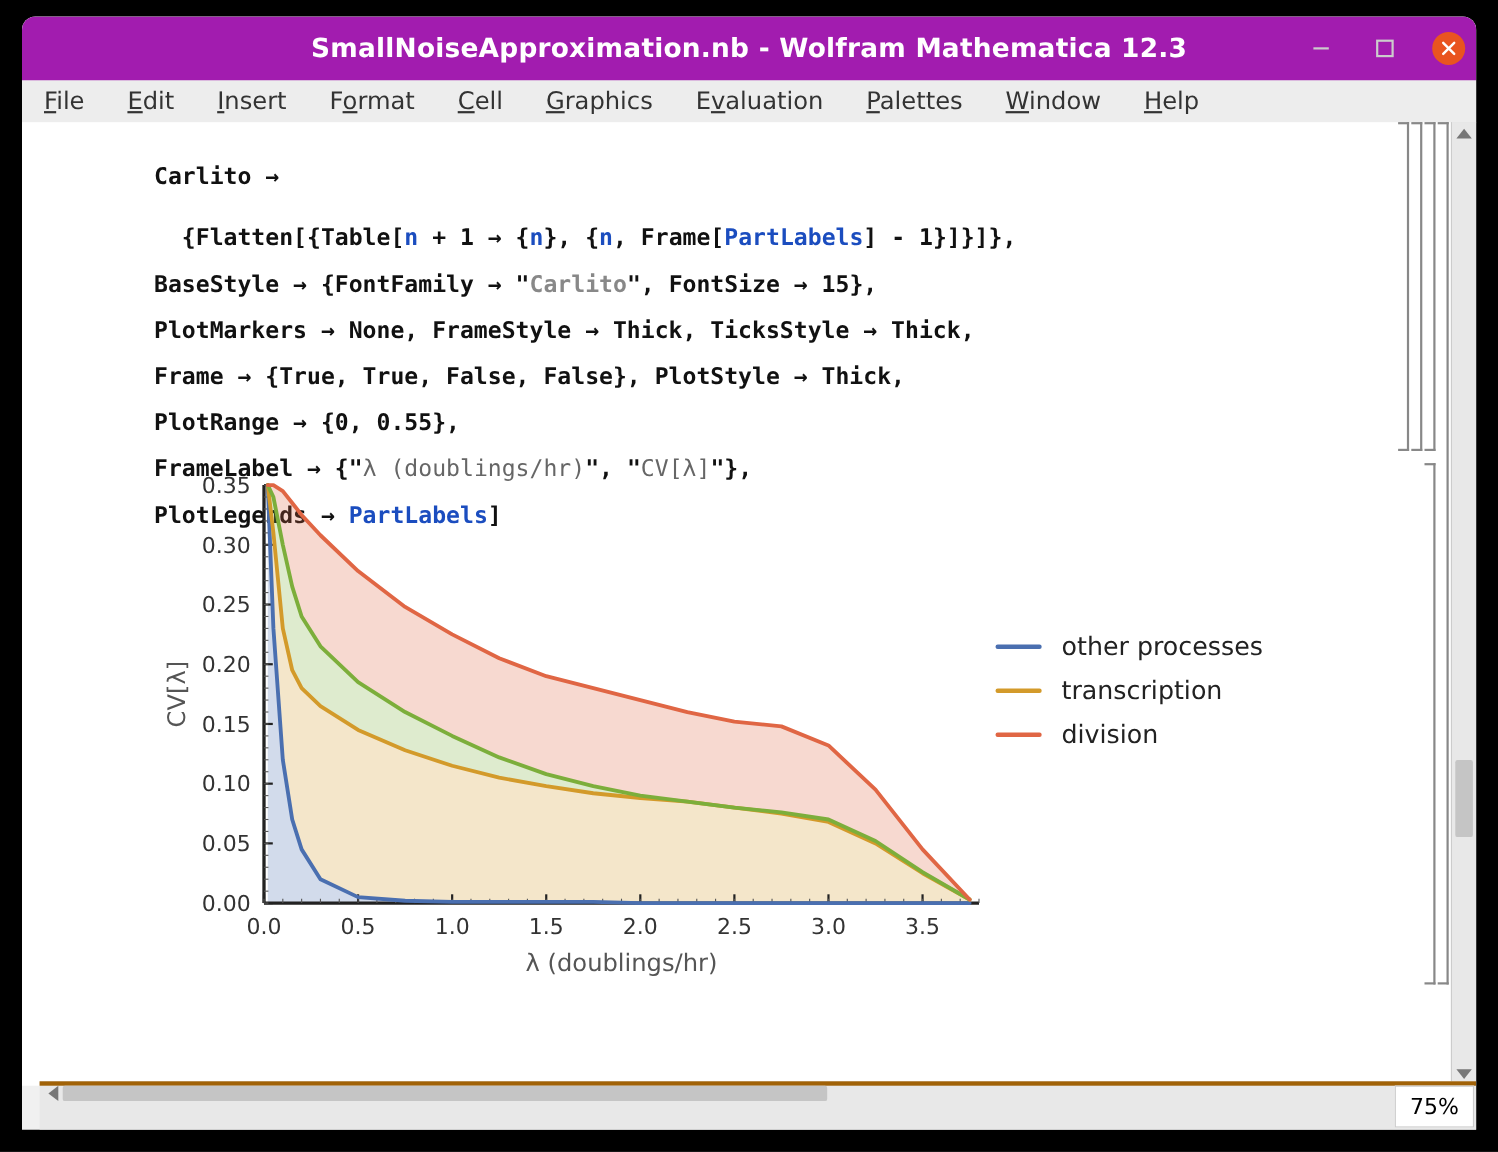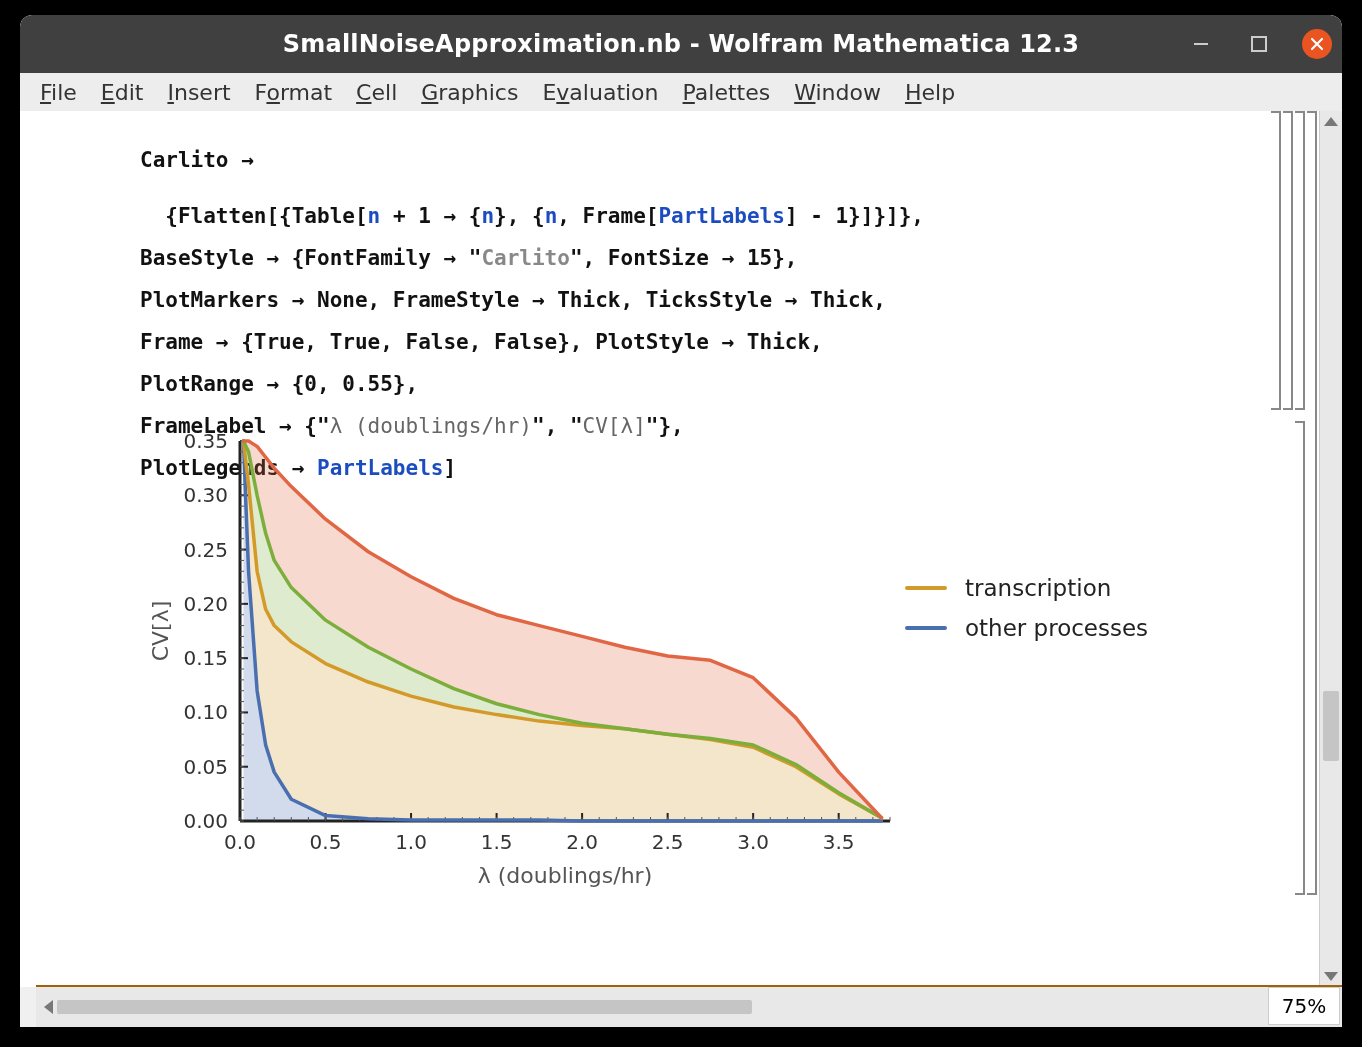--- a/index.html
+++ b/index.html
@@ -9,21 +9,21 @@
     overflow: hidden;
   }
   .window {
     position: absolute; left: 20px; top: 15px; width: 1322px; height: 1012px;
     background: #f0f0f0;
     border-radius: 12px 12px 0 0;
     overflow: hidden;
     box-shadow: 0 0 0 1px rgba(0,0,0,0.4);
   }
   .titlebar {
-    height: 58px; background: #404040; color: #fff;
+    height: 58px; background: #a21caf; color: #fff;
     display: flex; align-items: center; justify-content: center;
     font-weight: 700; font-size: 24px;
     position: relative;
     border-radius: 12px 12px 0 0;
   }
   .title-text { letter-spacing: 0.2px; }
   .win-controls {
     position: absolute; right: 10px; top: 0; height: 58px;
     display: flex; align-items: center; gap: 28px;
   }
@@ -33,21 +33,21 @@
     font-weight: 700; color: #fff;
   }
   .win-btn.min::before { content: ""; width: 14px; height: 2px; background: #ccc; display: block; }
   .win-btn.max::before { content: ""; width: 12px; height: 12px; border: 2px solid #ccc; display: block; }
   .win-btn.close {
     background: #e95420;
   }
   .win-btn.close svg { width: 14px; height: 14px; }
   .menubar {
     height: 38px; background: #ededed; border-bottom: 1px solid #dcdcdc;
-    display: flex; align-items: center; padding: 0 8px; gap: 0;
+    display: flex; align-items: center; padding: 0 8px; gap: 15px;
     font-size: 22px; color: #333;
   }
   .menu-item {
     padding: 4px 12px; border-radius: 4px;
   }
   .menu-item u { text-decoration: underline; }
   .content-wrap {
     position: absolute; left: 0; right: 0; top: 96px; bottom: 40px;
     display: flex;
   }
@@ -72,22 +72,22 @@
     position: absolute; left: 50%; transform: translateX(-50%);
   }
   .vscroll .arrow.up { border-bottom: 9px solid #777; top: 6px; }
   .vscroll .arrow.down { border-top: 9px solid #777; bottom: 6px; }
   .vscroll .thumb {
     position: absolute; left: 3px; right: 3px; top: 580px; height: 70px;
     background: #c5c5c5; border-radius: 2px;
   }
   .hscroll {
     position: absolute; left: 0; right: 0; bottom: 0; height: 40px;
-    background: #e8e8e8; border-top: 2px solid #a16207;
-    display: flex; align-items: center; margin-left: 16px;
+    background: #e8e8e8; border-top: 4px solid #a16207;
+    display: flex;  margin-left: 16px;
   }
   .hscroll .arrow {
     width: 0; height: 0; border-top: 7px solid transparent; border-bottom: 7px solid transparent;
   }
   .hscroll .arrow.left { border-right: 9px solid #777; margin-left: 8px; }
   .hscroll .arrow.right { border-left: 9px solid #777; margin-right: 8px; margin-left: auto; }
   .hscroll .track { flex: 1; height: 14px; margin: 0 4px; position: relative; }
   .hscroll .thumb { position: absolute; left: 0; width: 55%; top: 0; bottom: 0; background: #c5c5c5; border-radius: 2px; }
   .zoom {
     position: absolute; right: 2px; bottom: 2px; width: 70px; height: 36px;
@@ -278,26 +278,30 @@
             <path d="M 103.42105263157895 10 L 108.55263157894737 53.42857142857139 L 117.10526315789474 140.28571428571425 L 125.65789473684211 178.28571428571428 L 134.21052631578948 194.57142857142856 L 151.31578947368422 210.85714285714283 L 185.5263157894737 232.57142857142858 L 228.28947368421052 251.0285714285714 L 271.0526315789474 265.1428571428571 L 313.8157894736842 276 L 356.57894736842104 283.6 L 399.3421052631579 290.1142857142857 L 442.10526315789474 294.45714285714286 L 484.8684210526316 297.7142857142857 L 527.6315789473684 303.1428571428571 L 570.3947368421052 308.57142857142856 L 613.1578947368421 316.1714285714286 L 655.921052631579 335.7142857142857 L 698.6842105263158 362.85714285714283 L 741.4473684210527 386.74285714285713" fill="none" stroke="#d39a2a" stroke-width="3.5" stroke-linejoin="round" stroke-linecap="round"></path>
             <path d="M 103.42105263157895 10 L 108.55263157894737 20.857142857142833 L 117.10526315789474 64.28571428571428 L 125.65789473684211 102.28571428571428 L 134.21052631578948 129.42857142857144 L 151.31578947368422 156.57142857142856 L 185.5263157894737 189.14285714285714 L 228.28947368421052 216.28571428571428 L 271.0526315789474 237.99999999999997 L 313.8157894736842 257.54285714285714 L 356.57894736842104 272.74285714285713 L 399.3421052631579 283.6 L 442.10526315789474 292.2857142857143 L 484.8684210526316 297.7142857142857 L 527.6315789473684 303.1428571428571 L 570.3947368421052 307.48571428571427 L 613.1578947368421 314 L 655.921052631579 333.54285714285714 L 698.6842105263158 361.7714285714286 L 741.4473684210527 386.74285714285713" fill="none" stroke="#7cae3b" stroke-width="3.5" stroke-linejoin="round" stroke-linecap="round"></path>
             <path d="M 103.42105263157895 10 L 108.55263157894737 10 L 117.10526315789474 15.428571428571445 L 125.65789473684211 26.28571428571422 L 134.21052631578948 37.14285714285711 L 151.31578947368422 55.60000000000002 L 185.5263157894737 88.17142857142852 L 228.28947368421052 120.74285714285713 L 271.0526315789474 145.7142857142857 L 313.8157894736842 167.42857142857142 L 356.57894736842104 183.7142857142857 L 399.3421052631579 194.57142857142856 L 442.10526315789474 205.42857142857142 L 484.8684210526316 216.28571428571428 L 527.6315789473684 224.9714285714286 L 570.3947368421052 229.31428571428572 L 613.1578947368421 246.68571428571428 L 655.921052631579 286.85714285714283 L 698.6842105263158 341.1428571428571 L 741.4473684210527 386.74285714285713" fill="none" stroke="#e06644" stroke-width="3.5" stroke-linejoin="round" stroke-linecap="round"></path>
             <text x="425" y="452" text-anchor="middle" font-size="22" fill="#555">λ (doublings/hr)</text>
             <text x="0" y="0" text-anchor="middle" font-size="22" fill="#555" transform="translate(28,200) rotate(-90)">CV[λ]</text>
           </svg>
       </div>
 
       <div class="legend">
         <div class="legend-row">
+          <div class="legend-swatch" style="background:#4a6fb0"></div>
+          <span>other processes</span>
+        </div>
+        <div class="legend-row">
           <div class="legend-swatch" style="background:#d39a2a"></div>
           <span>transcription</span>
         </div>
         <div class="legend-row">
-          <div class="legend-swatch" style="background:#4a6fb0"></div>
-          <span>other processes</span>
+          <div class="legend-swatch" style="background:#e06644"></div>
+          <span>division</span>
         </div>
       </div>
 
       <div class="cell-brackets">
         <div class="bracket" style="right:2px; top:0; height:780px;"></div>
         <div class="bracket" style="right:14px; top:0; height:295px;"></div>
         <div class="bracket" style="right:14px; top:310px; height:470px;"></div>
         <div class="bracket" style="right:26px; top:0; height:295px;"></div>
         <div class="bracket" style="right:38px; top:0; height:295px;"></div>
       </div>

